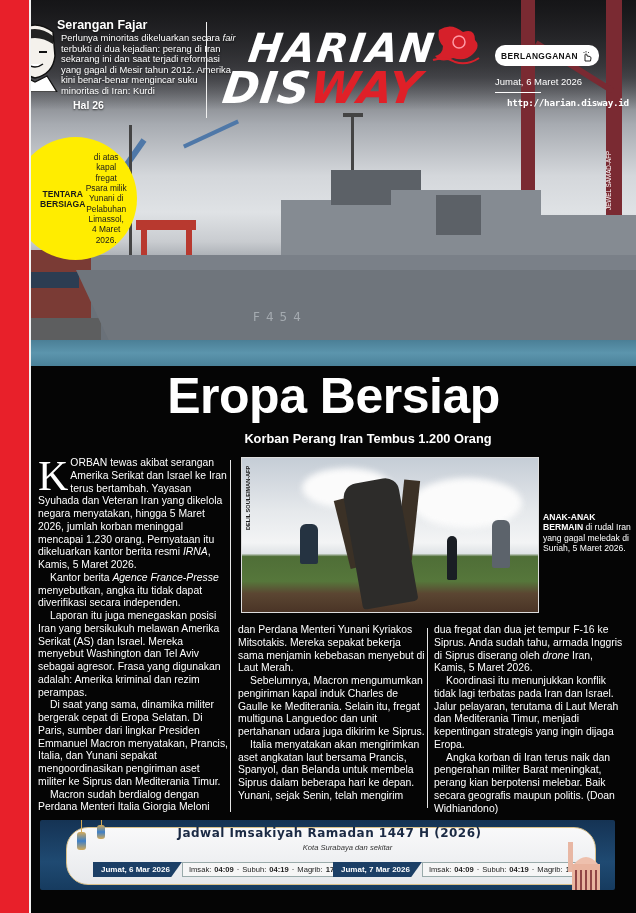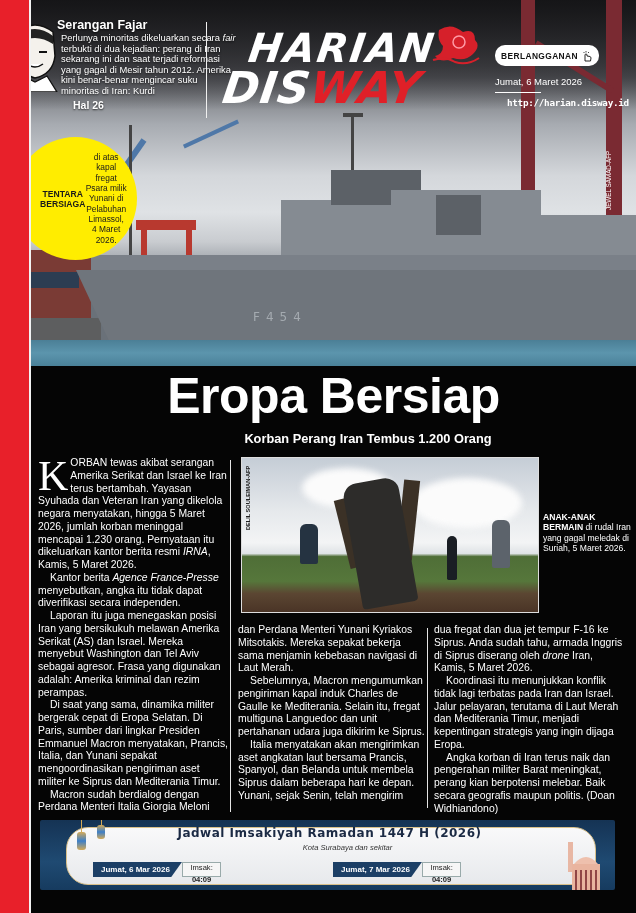--- a/index.html
+++ b/index.html
@@ -87,21 +87,21 @@
   .inset-caption b { font-weight: bold; }
 
   
   .ramadan { position: absolute; left: 9px; top: 820px; width: 575px; height: 70px; background: linear-gradient(180deg, #153354 0%, #1f4a72 60%, #163b5f 100%); border-radius: 2px; overflow: hidden; }
   .ram-panel { position: absolute; left: 26px; top: 7px; width: 530px; height: 58px; background: linear-gradient(180deg, #f9f9fa, #e7e9ec); border-radius: 22px 22px 22px 22px; border: 1.5px solid #d9c08a; }
   .ram-title { position: absolute; left: 0; top: 6px; width: 549px; text-align: center; font-size: 12px; font-weight: bold; color: #1b2a44; letter-spacing: .5px; font-family: "DejaVu Sans", sans-serif; padding-left: 30px; }
   .ram-sub { position: absolute; left: 0; top: 23px; width: 575px; text-align: center; font-size: 7.6px; font-style: italic; color: #333; padding-left: 40px; }
   .ram-row { position: absolute; top: 41px; height: 17px; display: flex; align-items: center; }
   .ram-date { height: 15px; background: #1c3f66; color: #fff; font-size: 8px; font-weight: bold; padding: 0 12px 0 8px; display: flex; align-items: center;
     clip-path: polygon(0 0, 100% 0, 88% 100%, 0 100%); }
-  .ram-times { height: 15px; border: 1px solid #9aa; background: #f6f6f6; font-size: 7.6px; color: #222; padding: 0 6px; display: flex; align-items: center; gap: 3px; white-space: nowrap; flex-direction: column; }
+  .ram-times { height: 15px; border: 1px solid #9aa; background: #f6f6f6; font-size: 7.6px; color: #222; padding: 0 6px; display: flex; align-items: center; gap: 3px; white-space: nowrap; }
   .ram-times b { font-weight: bold; }
   .ram-lantern { position: absolute; width: 9px; height: 18px; background: linear-gradient(180deg, #d4aa58, #3c7fc9 50%, #d4aa58); border-radius: 3px; }
   .ram-string { position: absolute; width: 1px; background: #d4aa58; }
   .ram-mosque { position: absolute; left: 524px; top: 18px; width: 36px; height: 52px; }
 </style>
 </head>
 <body>
 
 <div class="red-stripe"></div>
 <div class="white-gap"></div>
@@ -204,21 +204,21 @@
     <div class="kid" style="left:58px;top:66px;width:18px;height:40px;"></div>
     <div class="kid" style="left:205px;top:78px;width:10px;height:44px;background:#1a1e24;"></div>
     <div class="kid" style="left:250px;top:62px;width:18px;height:48px;background:#5c636b;"></div>
     <div class="inset-credit">
         <span>DELIL SOULEIMAN-AFP</span>
       </div>
   </div>
   <div class="inset-caption"><b>ANAK-ANAK BERMAIN</b><span> di rudal Iran yang gagal meledak di Suriah, 5 Maret 2026.</span></div>
 
   <div class="col col2">
-    <p class="noindent">dan Perdana Menteri Yunani Kyriakos Mitsotakis. Mereka sepakat bekerja sama menjamin kebebasan navigasi di Laut Merah.</p>
+    <p class="noindent">dan Perdana Menteri Yunani Kyriakos Mitsotakis. Mereka sepakat bekerja sama menjamin kebebasan menyebut di Laut Merah.</p>
     <p>Sebelumnya, Macron mengumumkan pengiriman kapal induk Charles de Gaulle ke Mediterania. Selain itu, fregat multiguna Languedoc dan unit pertahanan udara juga dikirim ke Siprus.</p>
     <p>Italia menyatakan akan mengirimkan aset angkatan laut bersama Prancis, Spanyol, dan Belanda untuk membela Siprus dalam beberapa hari ke depan. Yunani, sejak Senin, telah mengirim</p>
   </div>
   <div class="col-rule" style="left:396px;top:628px;height:180px;"></div>
 
   <div class="col col3">
     <p class="noindent"><span>dua fregat dan dua jet tempur F-16 ke Siprus. Anda sudah tahu, armada Inggris di Siprus diserang oleh </span><i>drone</i><span> Iran, Kamis, 5 Maret 2026.</span></p>
     <p>Koordinasi itu menunjukkan konflik tidak lagi terbatas pada Iran dan Israel. Jalur pelayaran, terutama di Laut Merah dan Mediterania Timur, menjadi kepentingan strategis yang ingin dijaga Eropa.</p>
     <p>Angka korban di Iran terus naik dan pengerahan militer Barat meningkat, perang kian berpotensi melebar. Baik secara geografis maupun politis. (Doan Widhiandono)</p>
   </div>

